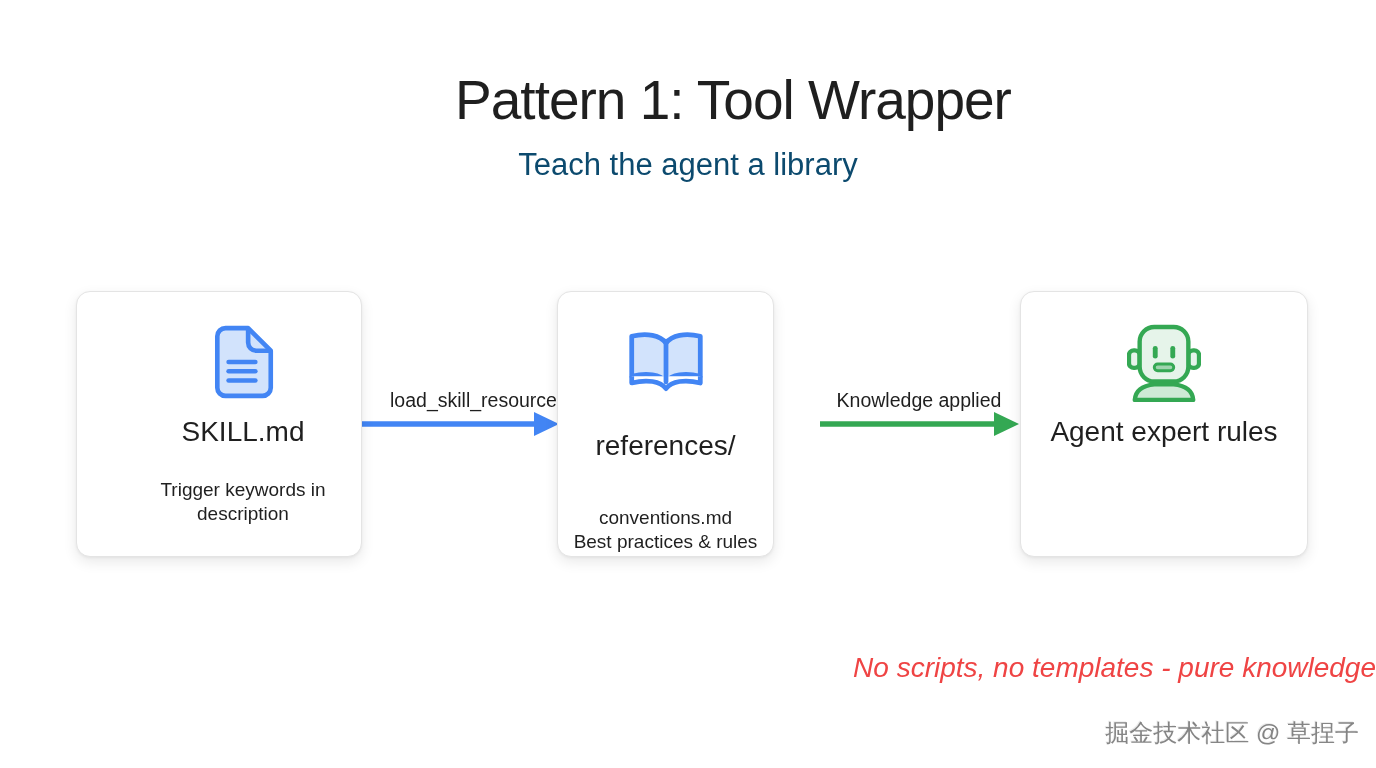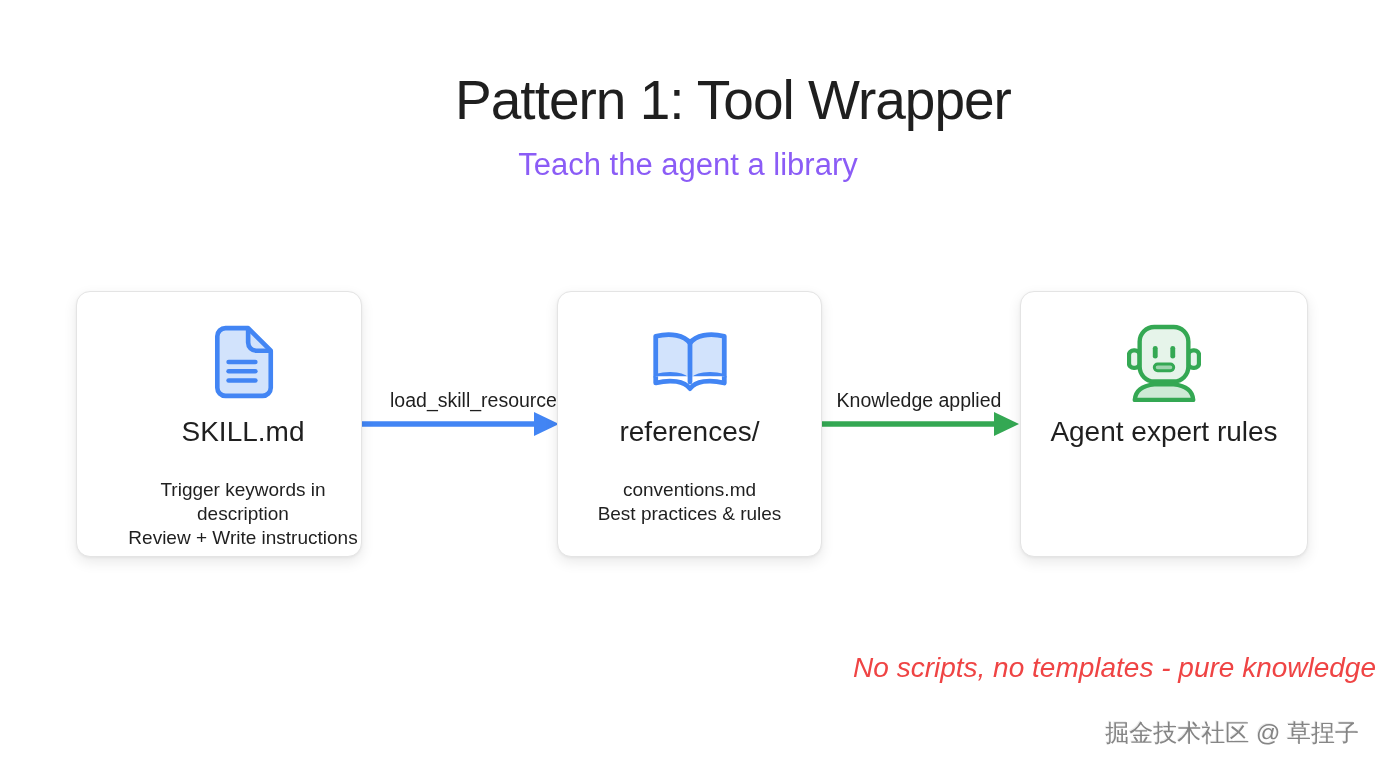--- a/index.html
+++ b/index.html
@@ -23,37 +23,37 @@
     color: #1f1f1f;
     padding-left: 45px;
   }
   .slide-subtitle {
     position: absolute;
     top: 147px; left: 0; width: 100%;
     margin: 0;
     text-align: center;
     font-size: 31px;
     font-weight: 400;
-    color: #8b5cf6;
+    color: #0c4a6e;
   }
   .node {
     position: absolute;
     top: 291px;
     height: 266px;
     background: #ffffff;
     border: 1px solid #e4e4e4;
     border-radius: 14px;
     box-shadow: 0 1px 3px rgba(0,0,0,0.05), 0 5px 14px rgba(0,0,0,0.09);
     box-sizing: border-box;
     display: flex;
     flex-direction: column;
     align-items: center;
   }
   .node-1 { left: 76px;  width: 286px; padding-left: 48px; }
-  .node-2 { left: 557px; width: 265px; }
+  .node-2 { left: 557px; width: 217px; gap: 14px; }
   .node-3 { left: 1020px; width: 288px; }
   .icon-wrap {
     margin-top: 31px;
     height: 78px;
     display: flex;
     align-items: center;
     justify-content: center;
   }
   .node-title {
     margin-top: 14px;
@@ -136,21 +136,20 @@
         <path d="M13 3 H35 L57 25 V61 A8 8 0 0 1 49 69 H13 A8 8 0 0 1 5 61 V11 A8 8 0 0 1 13 3 Z" fill="#d2e3fc" stroke="#4285f4" stroke-width="4.5" stroke-linejoin="round"></path>
         <path d="M35 3 V17 A8 8 0 0 0 43 25 H57" fill="none" stroke="#4285f4" stroke-width="4.5" stroke-linejoin="round"></path>
         <line x1="16" y1="36" x2="42" y2="36" stroke="#4285f4" stroke-width="4.5" stroke-linecap="round"></line>
         <line x1="16" y1="45" x2="42" y2="45" stroke="#4285f4" stroke-width="4.5" stroke-linecap="round"></line>
         <line x1="16" y1="54" x2="42" y2="54" stroke="#4285f4" stroke-width="4.5" stroke-linecap="round"></line>
       </svg>
     </div>
     <div class="node-title">SKILL.md</div>
     <div class="node-desc">
       <div>Trigger keywords in description</div>
-      <div>Review + Write instructions</div>
     </div>
   </div>
 
   <div class="node node-2">
     <div class="icon-wrap">
       <svg width="80" height="66" viewBox="0 0 84 68" xmlns="http://www.w3.org/2000/svg">
         <path d="M42 14 C36 6 22 3 6 7 V49 C22 45 36 47 42 55 C48 47 62 45 78 49 V7 C62 3 48 6 42 14 Z" fill="#d2e3fc" stroke="#4285f4" stroke-width="5" stroke-linejoin="round"></path>
         <path d="M6 49 V56 C22 52 36 54 42 62 C48 54 62 52 78 56 V49" fill="#ffffff" stroke="#4285f4" stroke-width="5" stroke-linejoin="round"></path>
         <line x1="42" y1="14" x2="42" y2="55" stroke="#4285f4" stroke-width="5" stroke-linecap="round"></line>
       </svg>

